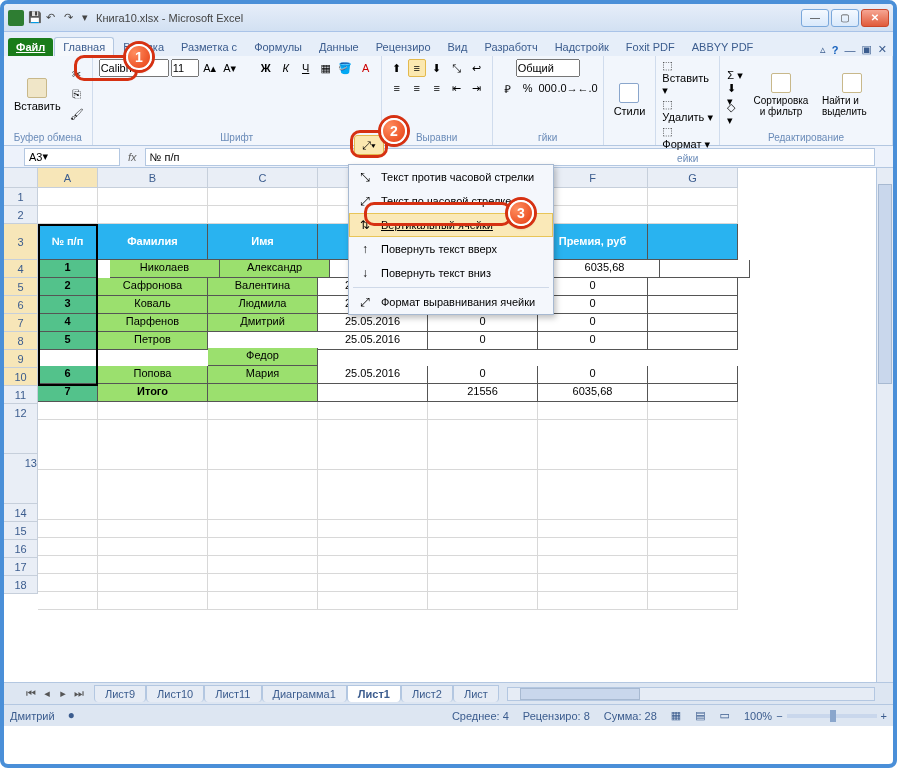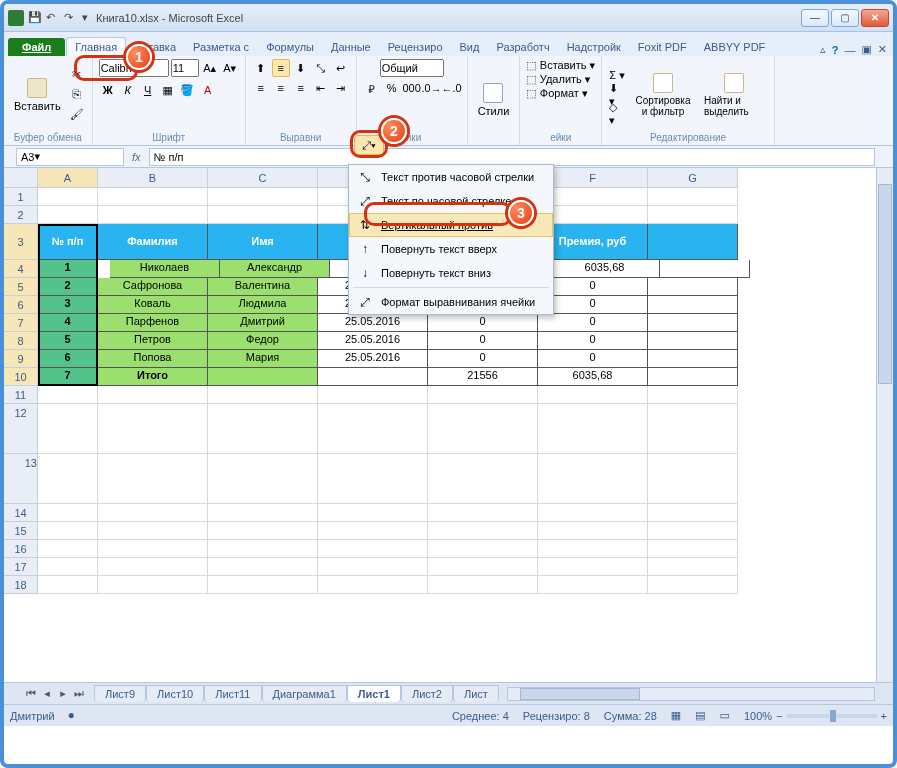--- a/index.html
+++ b/index.html
@@ -8,39 +8,39 @@
 .titlebar { height: 28px; background: linear-gradient(#e6eef9,#d2e0f2); display: flex; align-items: center; padding: 0 4px; font-size: 11px; color: #444; border-bottom: 1px solid #a9c3e8; }
 .titlebar .qat { display: flex; gap: 4px; align-items: center; }
 .titlebar .qat .excel-ico { width: 16px; height: 16px; background: #2e7d32; border-radius: 2px; display: inline-block; }
 .titlebar .qat .ico { width: 14px; height: 14px; display: inline-block; }
 .titlebar .title { flex: 1; text-align: left; }
 .titlebar .winbtns { display: flex; gap: 2px; }
 .titlebar .winbtns .btn { width: 28px; height: 18px; border: 1px solid #7aa8db; background: linear-gradient(#f4f9ff,#d9e9fb); border-radius: 3px; display: flex; align-items: center; justify-content: center; font-size: 10px; }
 .titlebar .winbtns .close { background: linear-gradient(#f6a693,#e05a3a); border-color: #c9472a; color: #fff; font-weight: bold; }
 
 .ribbon-tabs { height: 24px; background: #e6eef9; display: flex; align-items: flex-end; padding-left: 4px; gap: 1px; font-size: 11px; }
-.ribbon-tabs .file { background: #1a7c1a; color: #fff; padding: 3px 14px; border-radius: 3px 3px 0 0; font-weight: bold; text-decoration: underline; }
+.ribbon-tabs .file { background: #1a7c1a; color: #fff; padding: 3px 8px; border-radius: 3px 3px 0 0; font-weight: bold; text-decoration: underline; }
 .ribbon-tabs .tab { padding: 3px 8px; color: #3b5c8e; border-radius: 3px 3px 0 0; cursor: pointer; }
 .ribbon-tabs .tab.active { background: #f5f8fc; border: 1px solid #b3c7e1; border-bottom: none; color: #3b5c8e; }
 .ribbon-tabs .spacer { flex: 1; }
 .ribbon-tabs .help { display: flex; gap: 6px; padding-right: 6px; align-items: center; }
 .ribbon-tabs .help span { font-size: 11px; color: #3b5c8e; }
 
 .ribbon { height: 90px; background: #f2f6fc; border-bottom: 1px solid #b3c7e1; display: flex; font-size: 11px; position: relative; }
 .ribbon .group { border-right: 1px solid #d0dced; padding: 3px 6px 2px 6px; display: flex; flex-direction: column; }
 .ribbon .group .body { flex: 1; display: flex; align-items: center; gap: 3px; }
 .ribbon .group .label { text-align: center; color: #6a8bb8; font-size: 10px; padding-top: 2px; }
 .ribbon .bigbtn { display: flex; flex-direction: column; align-items: center; padding: 2px 4px; gap: 2px; }
 .ribbon .bigbtn .ico { width: 20px; height: 20px; background: #f0e6c8; border: 1px solid #c8b88a; border-radius: 2px; }
 .ribbon .smallrow { display: flex; gap: 2px; }
 .ribbon .smallbtn { width: 18px; height: 18px; border: 1px solid transparent; border-radius: 2px; display: flex; align-items: center; justify-content: center; font-size: 11px; }
 .ribbon select, .ribbon input { font-size: 11px; height: 18px; }
 
 .namebox-row { height: 22px; background: #edf2fb; border-bottom: 1px solid #b3c7e1; display: flex; align-items: center; font-size: 11px; }
-.namebox { width: 108px; border: 1px solid #b3c7e1; background: #fff; height: 18px; margin-left: 12px; padding: 0 4px; display: flex; align-items: center; }
+.namebox { width: 96px; border: 1px solid #b3c7e1; background: #fff; height: 18px; margin-left: 20px; padding: 0 4px; display: flex; align-items: center; }
 .fx-label { padding: 0 8px; color: #666; font-style: italic; }
 .formula-bar { flex: 1; border: 1px solid #b3c7e1; background: #fff; height: 18px; margin-right: 18px; padding: 0 4px; display: flex; align-items: center; }
 
 .grid-area { position: relative; height: 514px; overflow: hidden; }
 .corner { position: absolute; left: 0; top: 0; width: 34px; height: 20px; background: #e9eef6; border-right: 1px solid #c6cfdb; border-bottom: 1px solid #c6cfdb; }
 .col-headers { position: absolute; left: 34px; top: 0; height: 20px; display: flex; }
 .col-headers .ch { background: #e9eef6; border-right: 1px solid #c6cfdb; border-bottom: 1px solid #c6cfdb; text-align: center; font-size: 11px; line-height: 20px; color: #3b5c8e; }
 .col-headers .ch.sel { background: #f7e6b8; }
 .row-headers { position: absolute; left: 0; top: 20px; width: 34px; }
 .row-headers .rh { height: 18px; background: #e9eef6; border-right: 1px solid #c6cfdb; border-bottom: 1px solid #c6cfdb; text-align: center; font-size: 11px; line-height: 18px; color: #3b5c8e; }
@@ -140,21 +140,21 @@
       <div style="display:flex;flex-direction:column;gap:2px">
         <div class="smallbtn">✂</div>
         <div class="smallbtn">⎘</div>
         <div class="smallbtn">🖌</div>
       </div>
     </div>
     <div class="label">Буфер обмена</div>
   </div>
 
   <div class="group">
-    <div class="body" style="flex-direction:column;align-items:flex-start;gap:4px">
+    <div class="body" style="flex-direction:row;align-items:flex-start;gap:18px">
       <div class="smallrow">
         <input style="width: 70px;" value="Calibri">
         <input style="width: 28px;" value="11">
         <span class="smallbtn">A▴</span>
         <span class="smallbtn">A▾</span>
       </div>
       <div class="smallrow">
         <span class="smallbtn" style="font-weight:bold">Ж</span>
         <span class="smallbtn" style="font-style:italic">К</span>
         <span class="smallbtn" style="text-decoration:underline">Ч</span>
@@ -340,21 +340,21 @@
         <div class="cell c1" style="width: 110px;">Парфенов</div>
         <div class="cell c2" style="width: 110px;">Дмитрий</div>
         <div class="cell c3" style="width: 110px;">25.05.2016</div>
         <div class="cell c4" style="width: 110px;">0</div>
         <div class="cell c5" style="width: 110px;">0</div>
         <div class="cell c6" style="width: 90px;"></div>
       </div>
       <div class="row data">
         <div class="cell c0" style="width: 60px;">5</div>
         <div class="cell c1" style="width: 110px;">Петров</div>
-        <div class="cell c2" style="width: 110px;">Федор</div>
+        <div class="cell c2" style="width: 110px; margin-top: 16px;">Федор</div>
         <div class="cell c3" style="width: 110px;">25.05.2016</div>
         <div class="cell c4" style="width: 110px;">0</div>
         <div class="cell c5" style="width: 110px;">0</div>
         <div class="cell c6" style="width: 90px;"></div>
       </div>
       <div class="row data">
         <div class="cell c0" style="width: 60px;">6</div>
         <div class="cell c1" style="width: 110px;">Попова</div>
         <div class="cell c2" style="width: 110px;">Мария</div>
         <div class="cell c3" style="width: 110px;">25.05.2016</div>
@@ -454,21 +454,21 @@
   <div class="item">
       <span class="mico">⤡</span>
       <span>Текст против часовой стрелки</span>
     </div>
   <div class="item">
       <span class="mico">⤢</span>
       <span>Текст по часовой стрелке</span>
     </div>
   <div class="item hov">
       <span class="mico">⇅</span>
-      <span><u>Вертикальный против</u></span>
+      <span><u>Вертикальный ячейки</u></span>
     </div>
   <div class="item">
       <span class="mico">↑</span>
       <span>Повернуть текст вверх</span>
     </div>
   <div class="item">
       <span class="mico">↓</span>
       <span>Повернуть текст вниз</span>
     </div>
   <div class="sep"></div>

